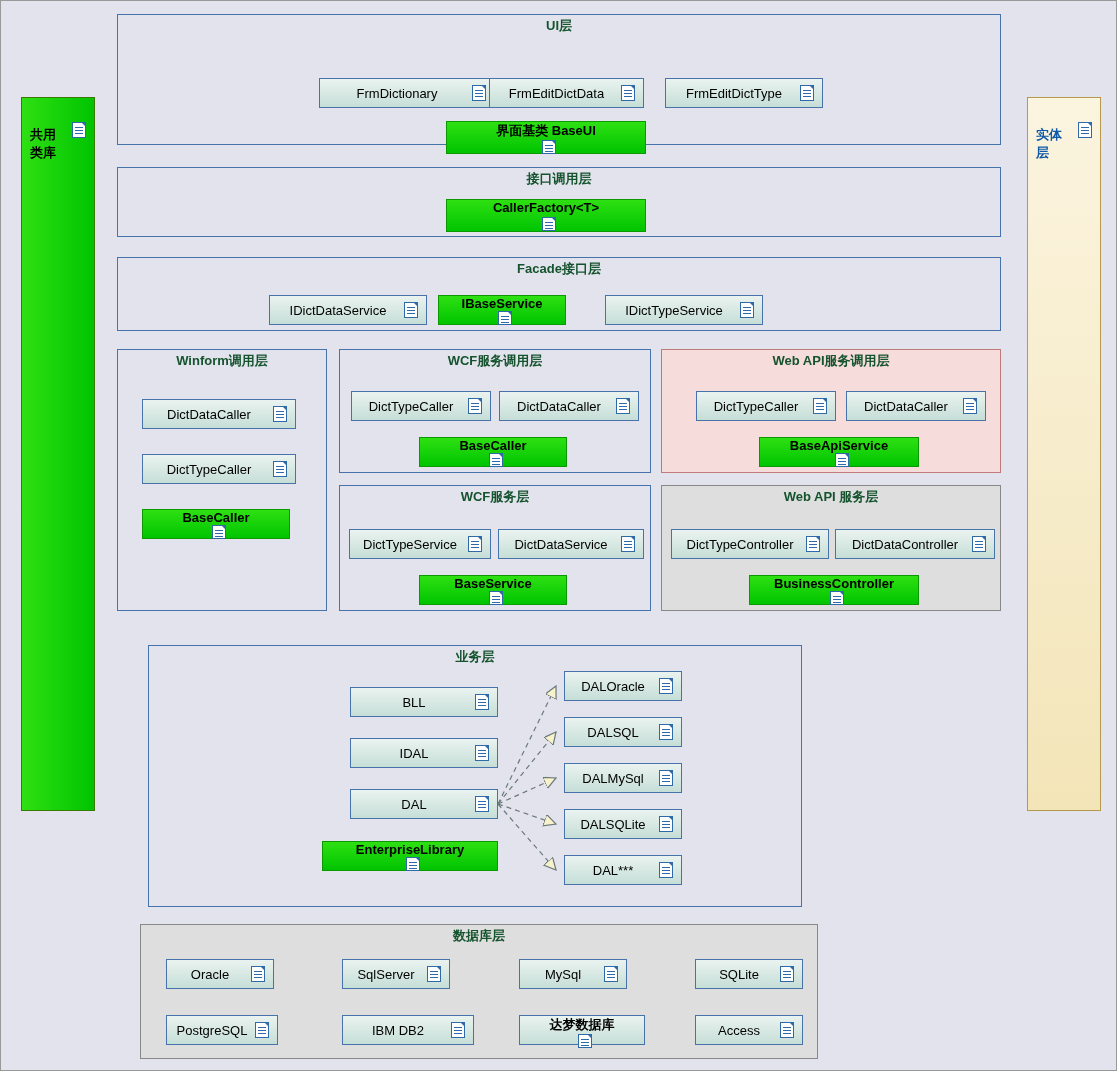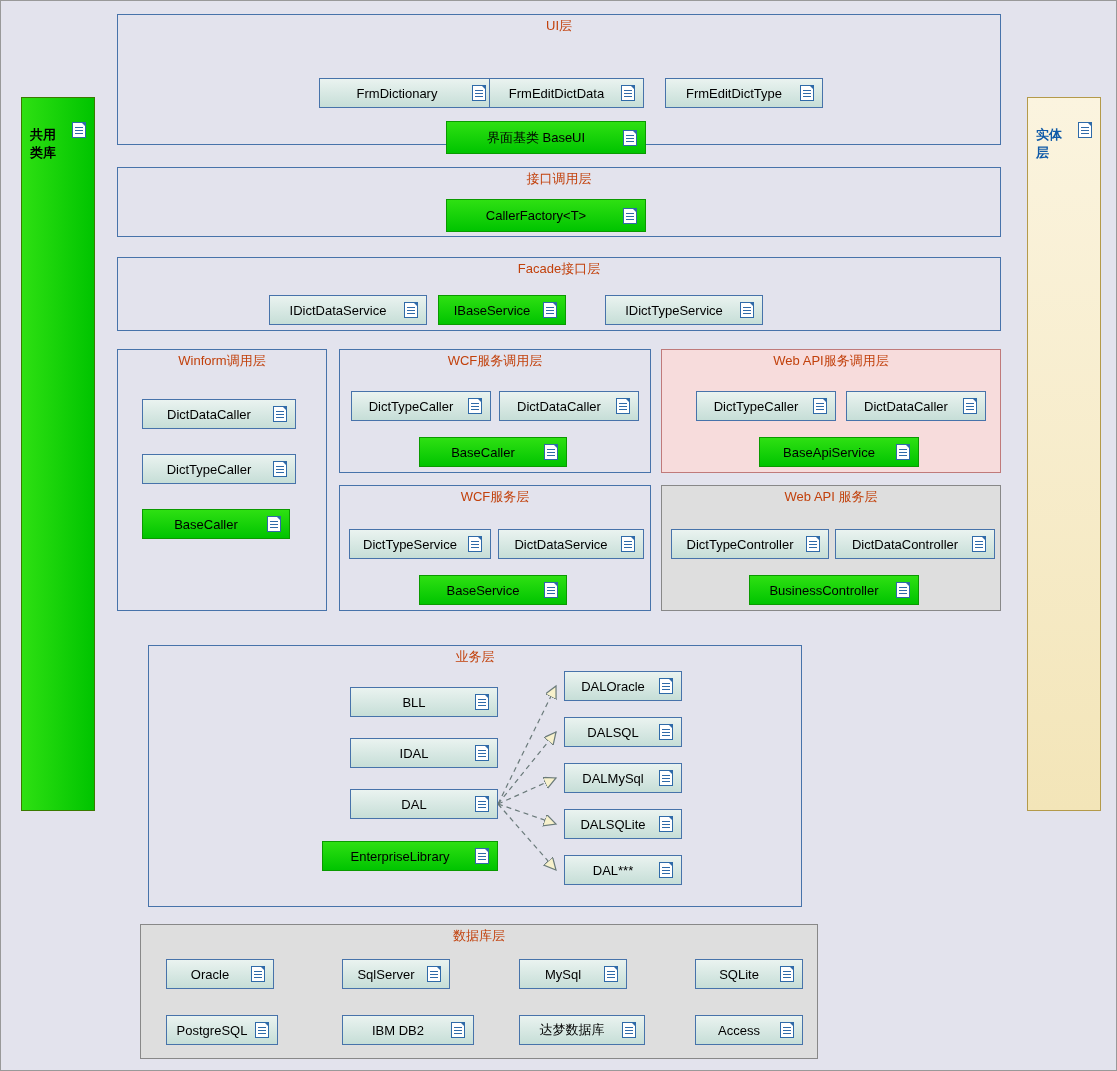--- a/index.html
+++ b/index.html
@@ -17,38 +17,39 @@
     border: 1px solid #999;
   }
   .box {
     position: absolute;
     border: 1px solid #4773aa;
     text-align: center;
   }
   .title {
     padding-top: 2px;
     font-size: 13px;
-    color: #c2410c;
+    color: #14532d;
+    font-weight: bold;
   }
   .node {
     position: absolute;
     border: 1px solid #4773aa;
     display: flex;
     align-items: center;
     justify-content: space-between;
     padding: 0 8px;
     height: 30px;
     background: linear-gradient(#eaf3f0, #c6ded7);
     color: #000;
   }
   .node.green {
     background: linear-gradient(#2ee012, #00c400);
     border-color: #0a9a00;
   }
-  .node.bold { font-weight: 400; }
+  .node.bold { font-weight: 700; flex-direction: column; }
   .node .label { flex: 1; text-align: center; white-space: nowrap; }
   .icon {
     width: 14px; height: 16px;
     border: 1px solid #2f6aa8;
     background: #fff;
     position: relative;
     flex: 0 0 14px;
     margin-left: 6px;
   }
   .icon::before {

